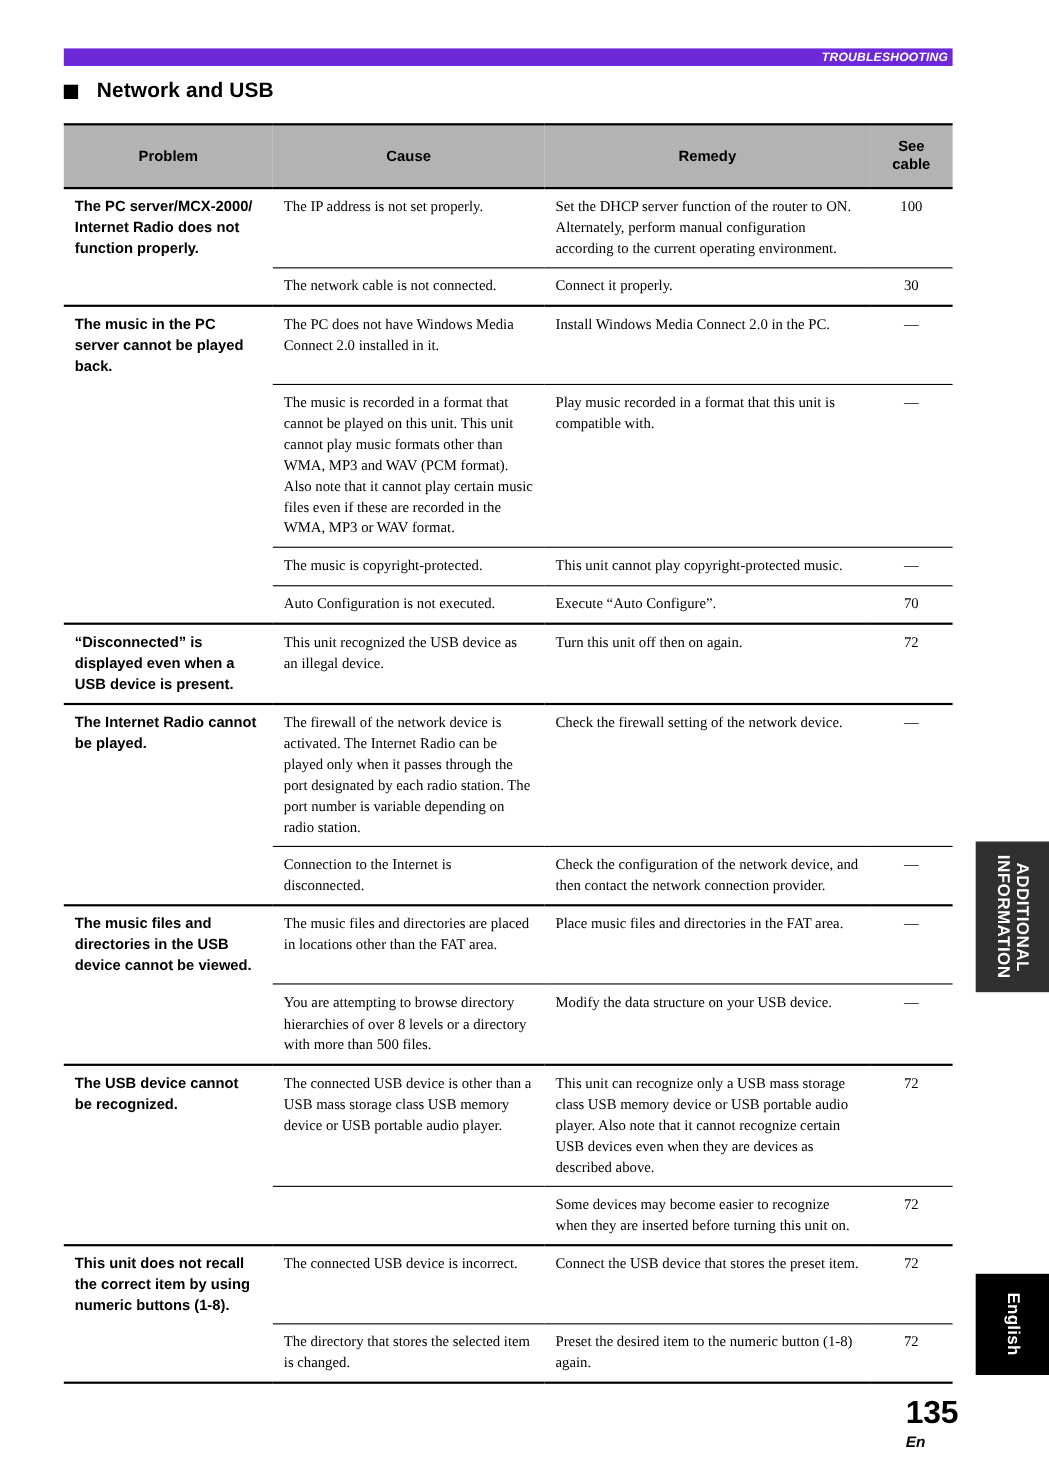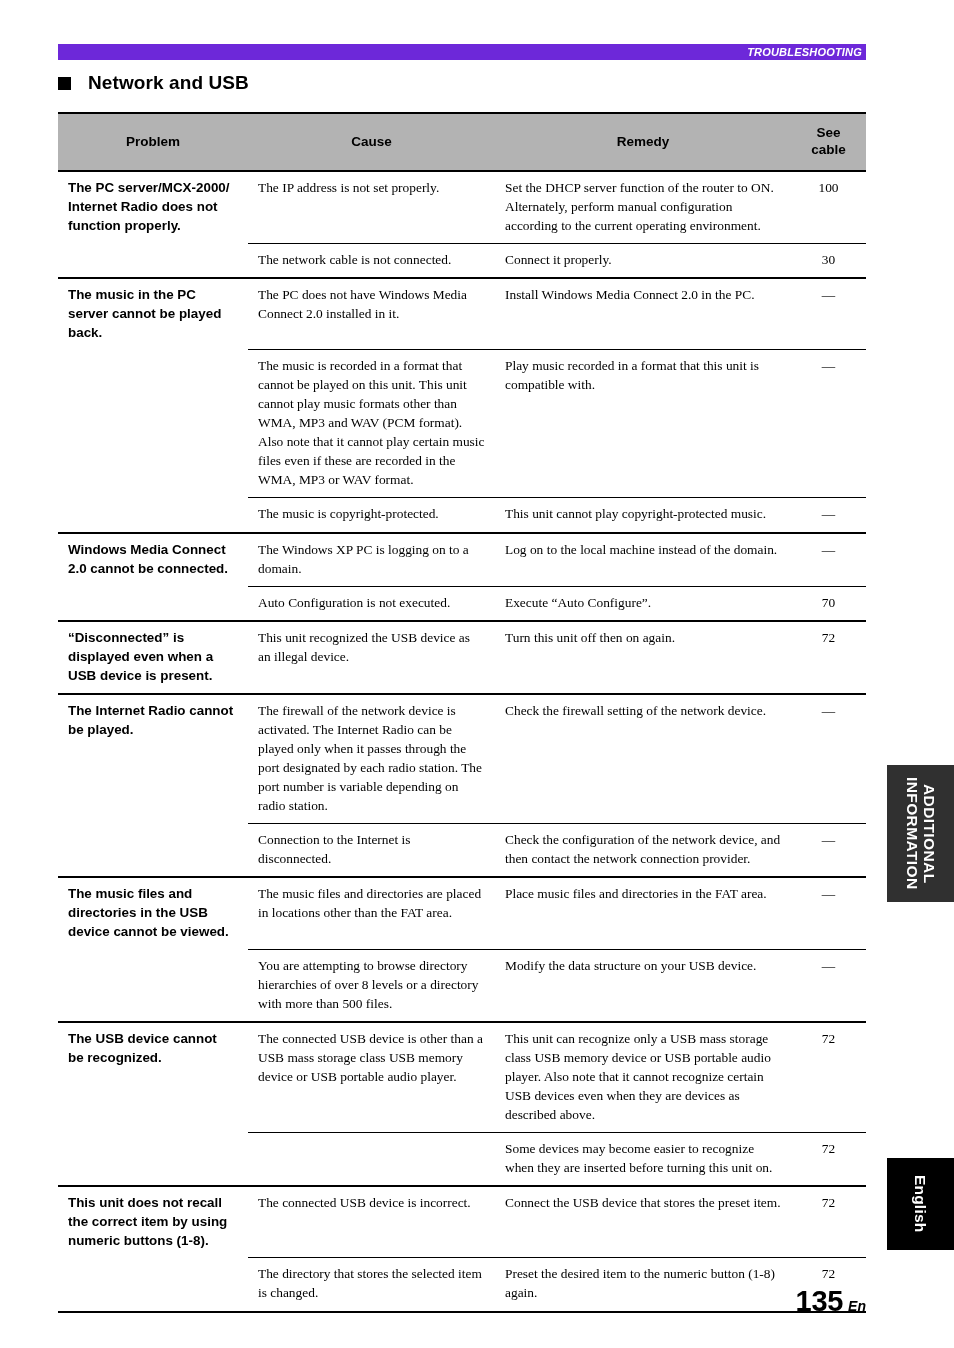--- a/index.html
+++ b/index.html
@@ -144,20 +144,21 @@
     background: #000000;
   }
   .tab-english span { font-size: 15.5px; letter-spacing: 0.2px; }
 
   
   .footer {
     position: absolute;
     right: 88px; bottom: 30px;
     display: flex;
     align-items: baseline;
+    flex-direction: column;
   }
   .folio-num {
     font-family: "Liberation Sans", sans-serif;
     font-weight: bold;
     font-size: 29px;
     letter-spacing: -0.3px;
   }
   .folio-suffix {
     font-family: "Liberation Sans", sans-serif;
     font-style: italic;
@@ -223,27 +224,20 @@
           <td class="cause" style="white-space: pre-line;">The music is recorded in a format that cannot be played on this unit. This unit cannot play music formats other than WMA, MP3 and WAV (PCM format). Also note that it cannot play certain music files even if these are recorded in the WMA, MP3 or WAV format.</td>
           <td class="remedy" style="white-space: pre-line;">Play music recorded in a format that this unit is compatible with.</td>
           <td class="page" style="white-space: pre-line;">—</td>
         </tr>
         <tr class="sub">
           <td class="problem" style="white-space: pre-line;"></td>
           <td class="cause" style="white-space: pre-line;">The music is copyright-protected.</td>
           <td class="remedy" style="white-space: pre-line;">This unit cannot play copyright-protected music.</td>
           <td class="page" style="white-space: pre-line;">—</td>
         </tr>
-        <tr class="group-start">
-          <td class="problem" style="white-space: pre-line;">Windows Media Connect
-2.0 cannot be connected.</td>
-          <td class="cause" style="white-space: pre-line;">The Windows XP PC is logging on to a domain.</td>
-          <td class="remedy" style="white-space: pre-line;">Log on to the local machine instead of the domain.</td>
-          <td class="page" style="white-space: pre-line;">—</td>
-        </tr>
         <tr class="sub">
           <td class="problem" style="white-space: pre-line;"></td>
           <td class="cause" style="white-space: pre-line;">Auto Configuration is not executed.</td>
           <td class="remedy" style="white-space: pre-line;">Execute “Auto Configure”.</td>
           <td class="page" style="white-space: pre-line;">70</td>
         </tr>
         <tr class="group-start">
           <td class="problem" style="white-space: pre-line;">“Disconnected” is
 displayed even when a
 USB device is present.</td>

